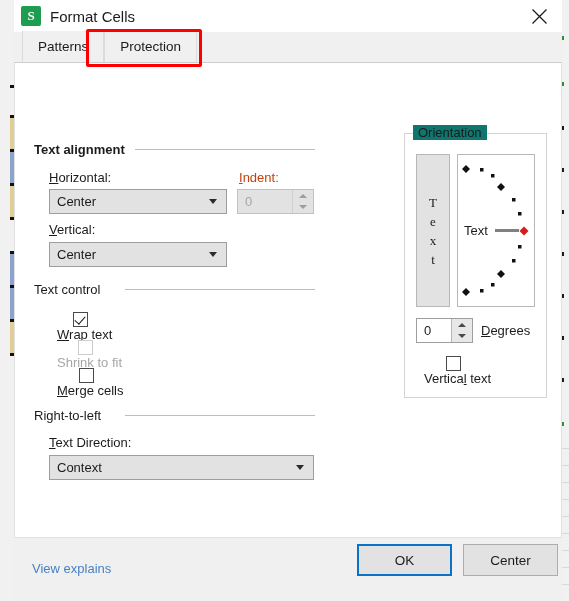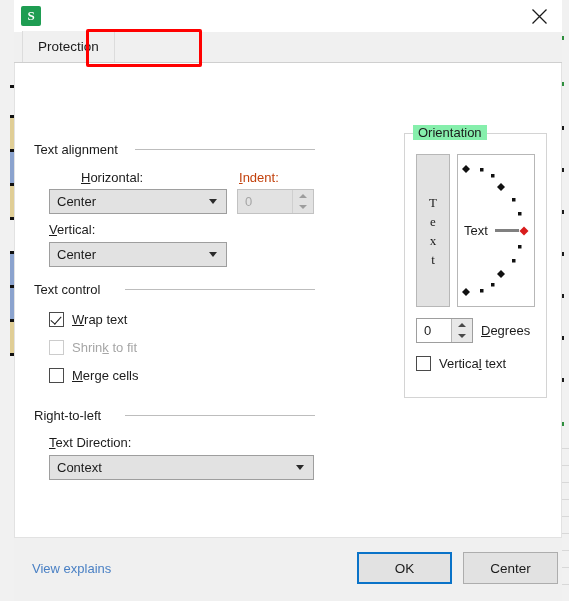--- a/index.html
+++ b/index.html
@@ -264,20 +264,21 @@
   .spin.disabled .up-tri { border-bottom-color: #9d9d9d; }
   .spin.disabled .dn-tri { border-top-color: #9d9d9d; }
 
   
   .cbrow {
     position: absolute;
     display: flex;
     align-items: center;
     cursor: pointer;
     white-space: nowrap;
+    flex-direction: column;
   }
   .cbox {
     width: 15px; height: 15px;
     border: 1px solid #4a4a4a;
     background: #ffffff;
     box-sizing: border-box;
     position: relative;
     flex: none;
   }
   .cbrow.disabled .cbox { border-color: #cccccc; }
@@ -304,21 +305,21 @@
     top: 70px;
     width: 143px;
     height: 265px;
     border: 1px solid #d4d4d4;
     box-sizing: border-box;
   }
   #orient-label {
     position: absolute;
     left: 398px;
     top: 62px;
-    background: #86efac;
+    background: #0f766e;
     padding: 0 5px;
     font-size: 13px;
     color: #1b1b1b;
     z-index: 2;
   }
   #vtext-box {
     position: absolute;
     left: 11px;
     top: 20px;
     width: 34px;
@@ -384,21 +385,21 @@
   #view-explains {
     position: absolute;
     left: 18px;
     top: 23px;
     font-size: 13px;
     color: #4a80c4;
     cursor: pointer;
   }
   .dlgbtn {
     position: absolute;
-    top: 14px;
+    top: 6px;
     width: 95px;
     height: 32px;
     background: #e2e2e2;
     border: 1px solid #adadad;
     box-sizing: border-box;
     font-size: 13.5px;
     color: #1b1b1b;
     display: flex;
     align-items: center;
     justify-content: center;
@@ -454,40 +455,42 @@
     <div class="rline" style="top: 533px;"></div>
     <div class="rline" style="top: 550px;"></div>
     <div class="rline" style="top: 567px;"></div>
     <div class="rline" style="top: 584px;"></div>
   </div>
 
 <div id="dialog">
 
   <div id="titlebar">
     <div id="app-icon">S</div>
+    <div id="title-text">Format Cells</div>
     <div id="close-btn">
       <span>
         <svg width="17" height="17" viewBox="0 0 17 17">
           <path d="M1.5 1.5 L15.5 15.5 M15.5 1.5 L1.5 15.5" stroke="#1b1b1b" stroke-width="1.3" fill="none"></path>
         </svg>
       </span>
     </div>
   </div>
 
   <div id="tabstrip">
+    <div class="tab">Patterns</div>
     <div class="tab">Protection</div>
   </div>
   <div id="tab-annotation"></div>
 
   <div id="dlg-body">
 
-    <div class="grouplabel" style="left:19px; top:79px;">Text alignment</div>
+    <div class="grouplabel" style="left:19px; top:79px;font-weight:bold;">Text alignment</div>
     <div class="grouprule" style="left:120px; top:86px; width:180px;"></div>
 
-    <div class="fieldlabel" style="left:34px; top:107px;margin-left:32px;"><u>H</u><span></span>orizontal:</div>
+    <div class="fieldlabel" style="left:34px; top:107px;"><u>H</u><span></span>orizontal:</div>
     <div class="combo" style="left:34px; top:126px; width:178px;">
       <span class="val">Center</span>
       <span class="arrow"></span>
     </div>
 
     <div class="fieldlabel disabled" style="left:224px; top:107px;"><u>I</u>ndent:</div>
     <div class="spin disabled" style="left:222px; top:126px; width:77px;">
       <span class="val">0</span>
       <span class="btns">
         <span class="half">

